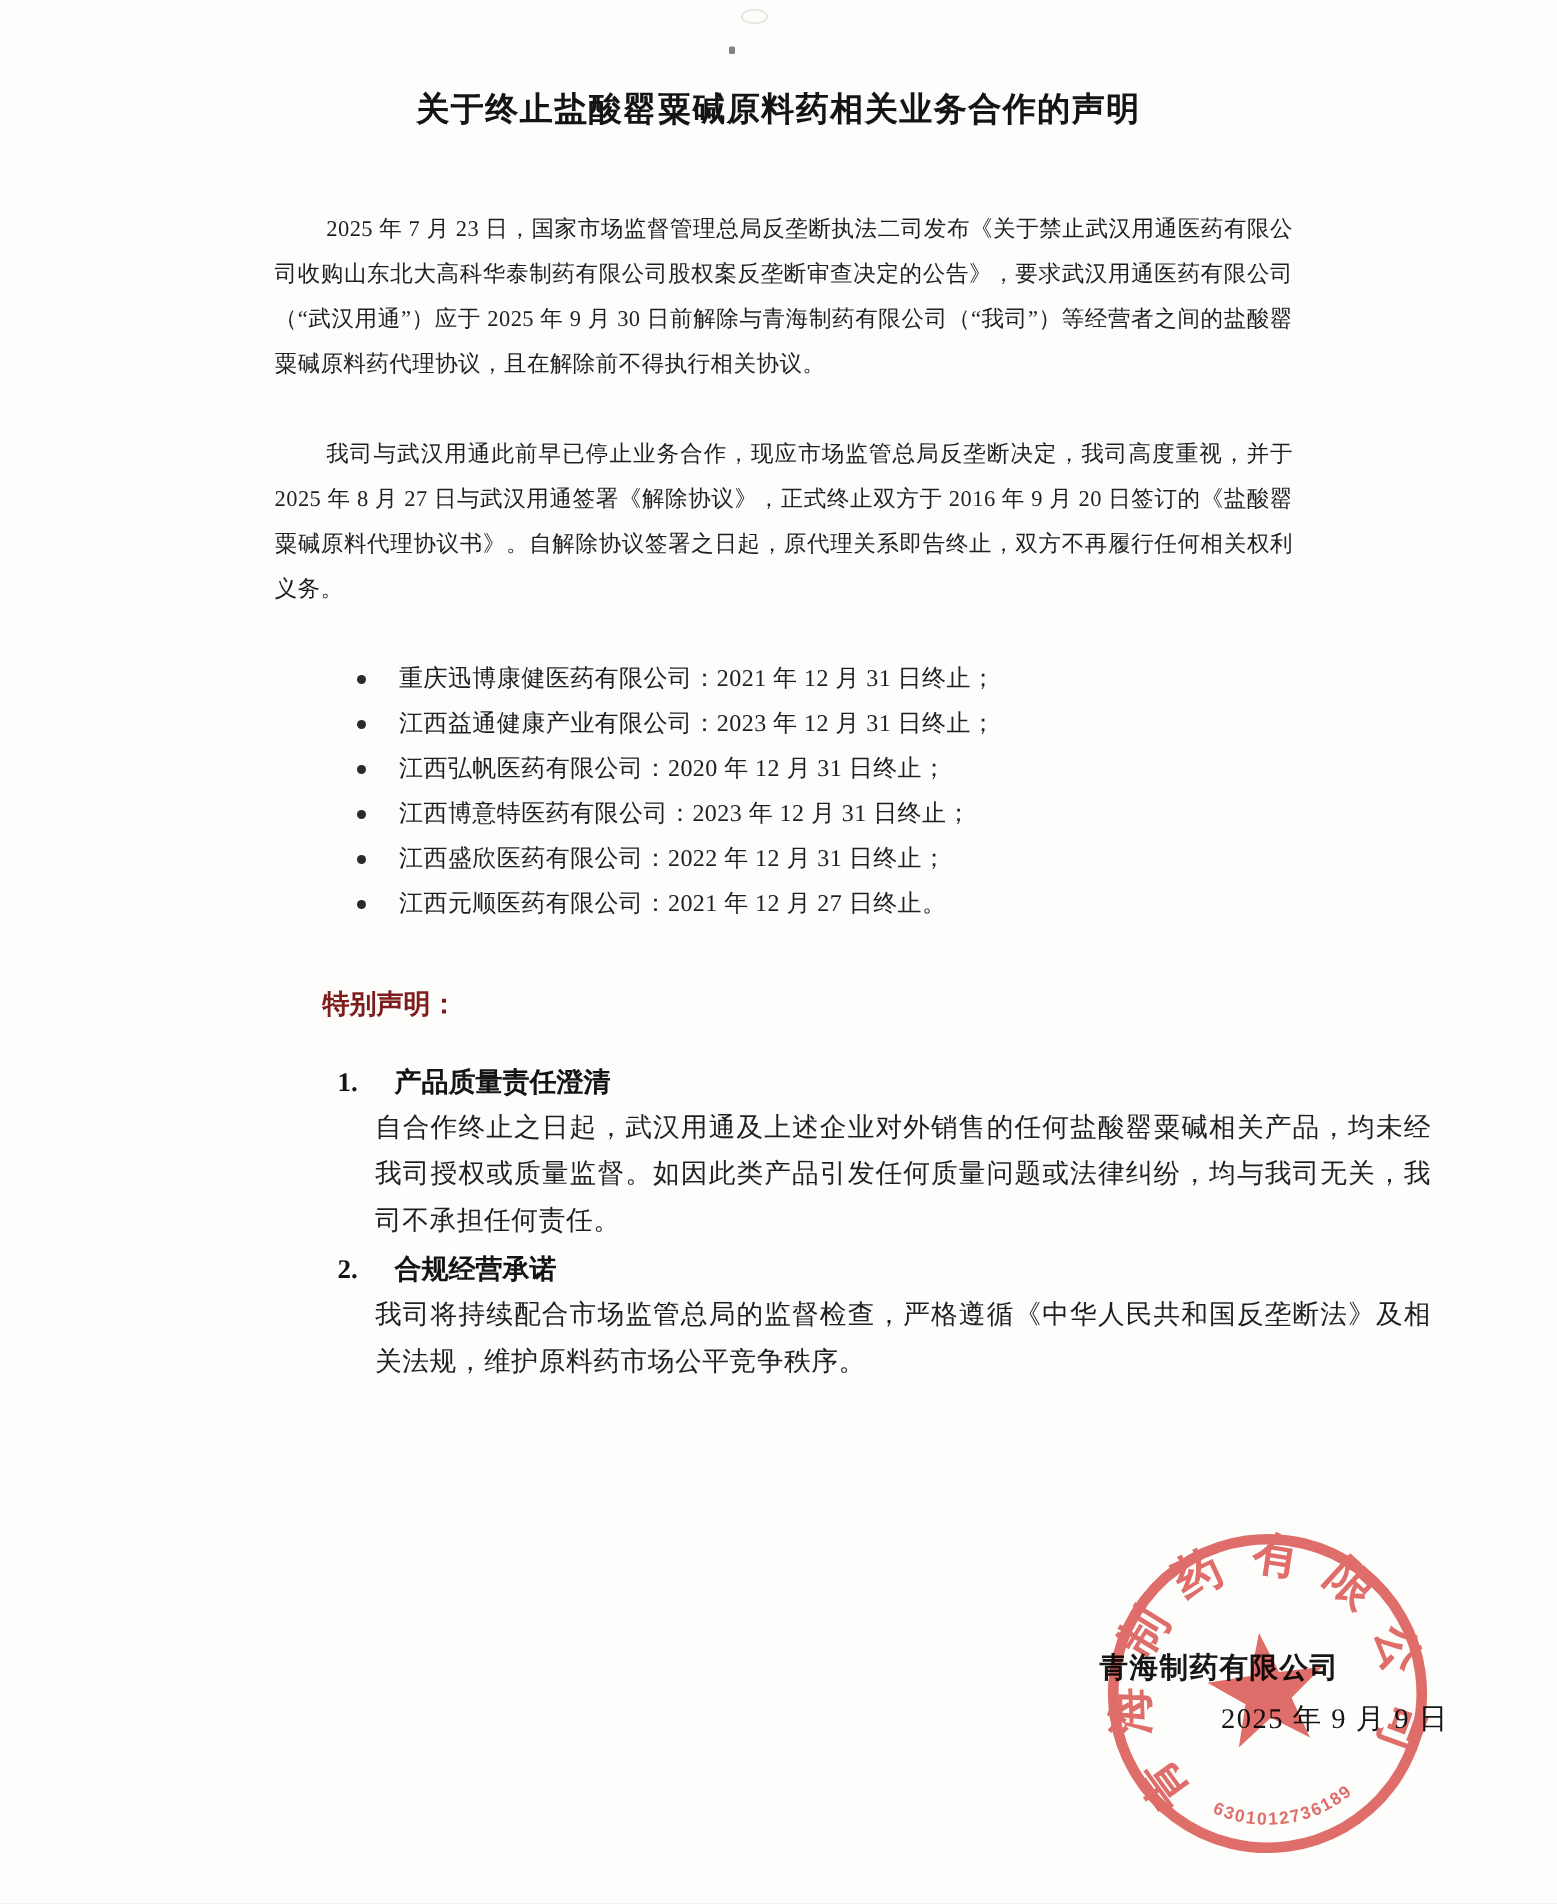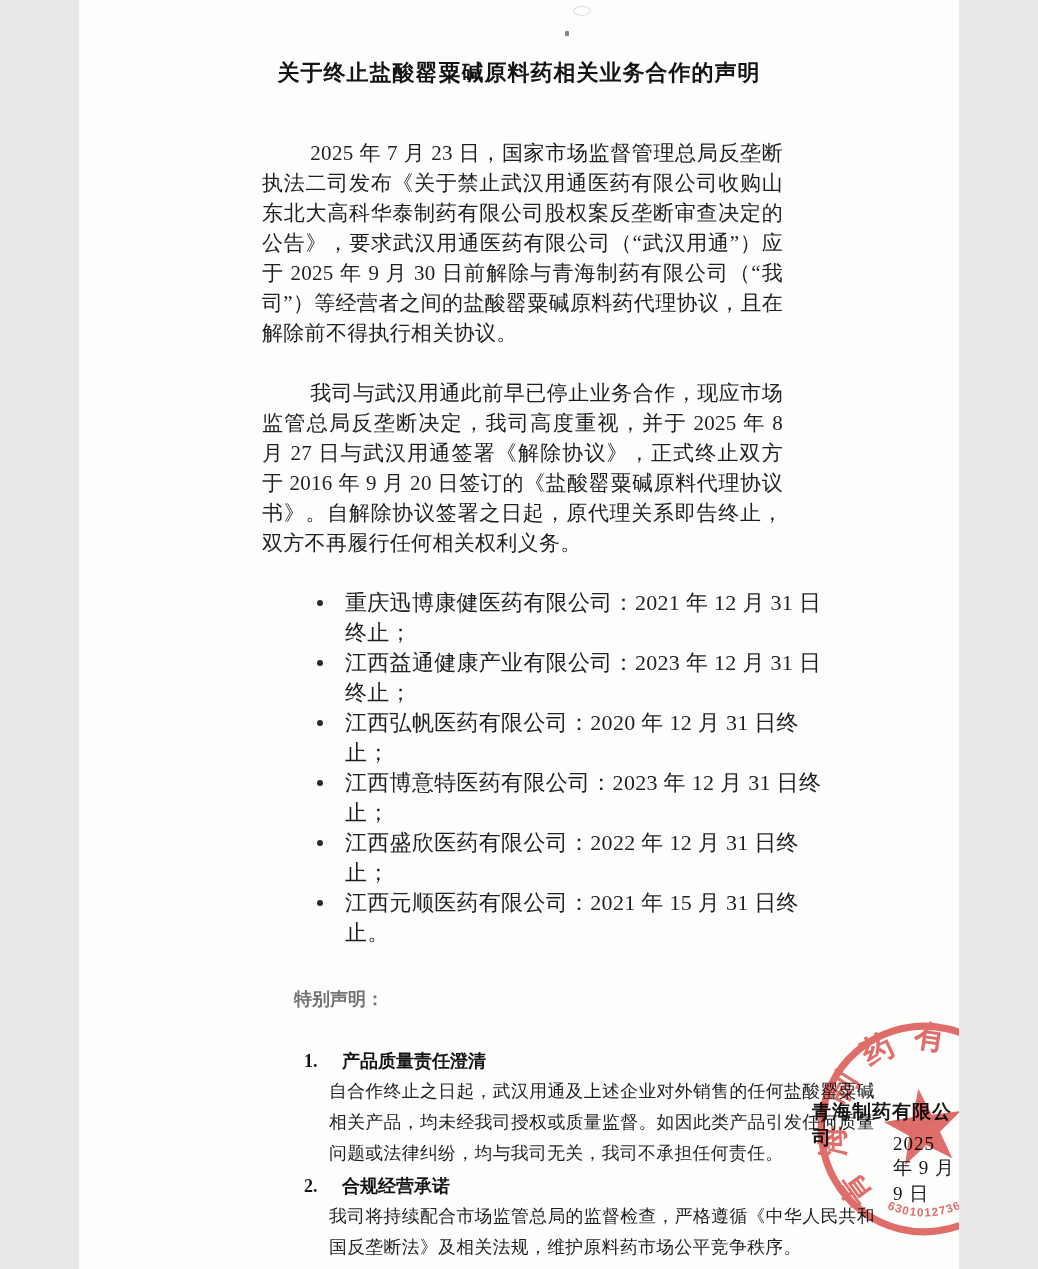--- a/index.html
+++ b/index.html
@@ -1,18 +1,18 @@
 <!DOCTYPE html>
 <html><head>
 <meta charset="utf-8">
 <style>
   html, body { margin: 0; padding: 0; background: #e8e8e8; }
   .page {
     position: relative;
-    width: 880px;
+    width: 1038px;
     height: 1269px;
     margin: 0 auto;
     background: #fdfdfc;
     color: #1f1f1f;
     font-family: "Liberation Serif", "DejaVu Serif", serif;
     overflow: hidden;
   }
   .title {
     margin: 0;
     padding-top: 58px;
@@ -20,55 +20,55 @@
     font-family: "Liberation Sans", "DejaVu Sans", sans-serif;
     font-weight: bold;
     font-size: 22px;
     line-height: 30px;
     letter-spacing: 1px;
     color: #141414;
   }
   .body-block { margin-top: 50px; }
   .para {
     margin: 0 176px 30px 183px;
-    font-size: 21px;
+    font-size: 15px;
     line-height: 30px;
     text-align: justify;
     text-indent: 2.3em;
     letter-spacing: 0.3px;
   }
   .para.last-para { margin-bottom: 14px; }
   .bullets {
     list-style: none;
     margin: 0 120px 36px 0;
     padding: 0;
   }
   .bullet-item {
     position: relative;
     padding-left: 266px;
-    font-size: 22px;
+    font-size: 16px;
     line-height: 30px;
     letter-spacing: 0.3px;
   }
   .dot {
     position: absolute;
     left: 238px;
     top: 12px;
     width: 6px;
     height: 6px;
     border-radius: 50%;
     background: #2a2a2a;
   }
   .special {
-    margin: 0 0 32px 215px;
+    margin: 0 0 22px 215px;
     font-family: "Liberation Sans", "DejaVu Sans", sans-serif;
     font-weight: bold;
     font-size: 18px;
     line-height: 30px;
-    color: #737373;
+    color: #7f1d1d;
   }
   .item-head {
     margin-left: 225px;
     font-size: 18px;
     line-height: 30px;
     color: #141414;
   }
   .item-num {
     display: inline-block;
     width: 38px;
@@ -175,21 +175,21 @@
       <li class="bullet-item">
         <span class="dot"></span>
         <span>江西博意特医药有限公司：2023 年 12 月 31 日终止；</span>
       </li>
       <li class="bullet-item">
         <span class="dot"></span>
         <span>江西盛欣医药有限公司：2022 年 12 月 31 日终止；</span>
       </li>
       <li class="bullet-item">
         <span class="dot"></span>
-        <span>江西元顺医药有限公司：2021 年 15 月 31 日终止。</span>
+        <span>江西元顺医药有限公司：2021 年 12 月 27 日终止。</span>
       </li>
     </ul>
 
     <div class="special">特别声明：</div>
 
     <div class="item-head">
       <span class="item-num">1.</span><span class="item-title">产品质量责任澄清</span>
     </div>
     <div class="item-body">自合作终止之日起，武汉用通及上述企业对外销售的任何盐酸罂粟碱相关产品，均未经我司授权或质量监督。如因此类产品引发任何质量问题或法律纠纷，均与我司无关，我司不承担任何责任。</div>
 

